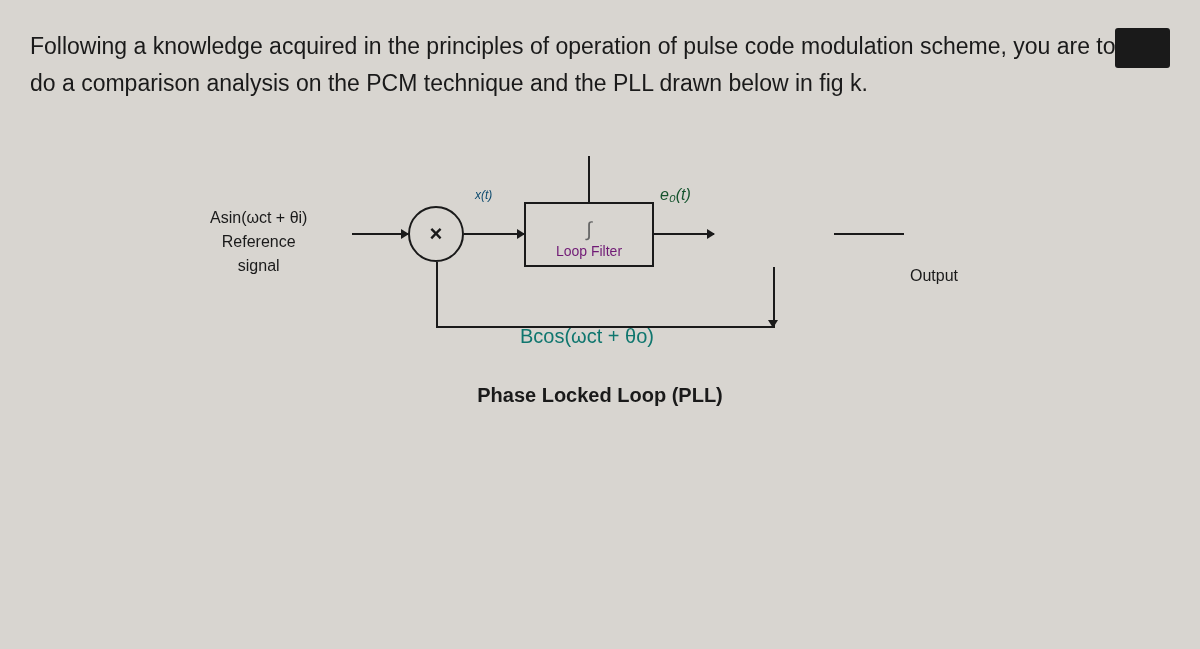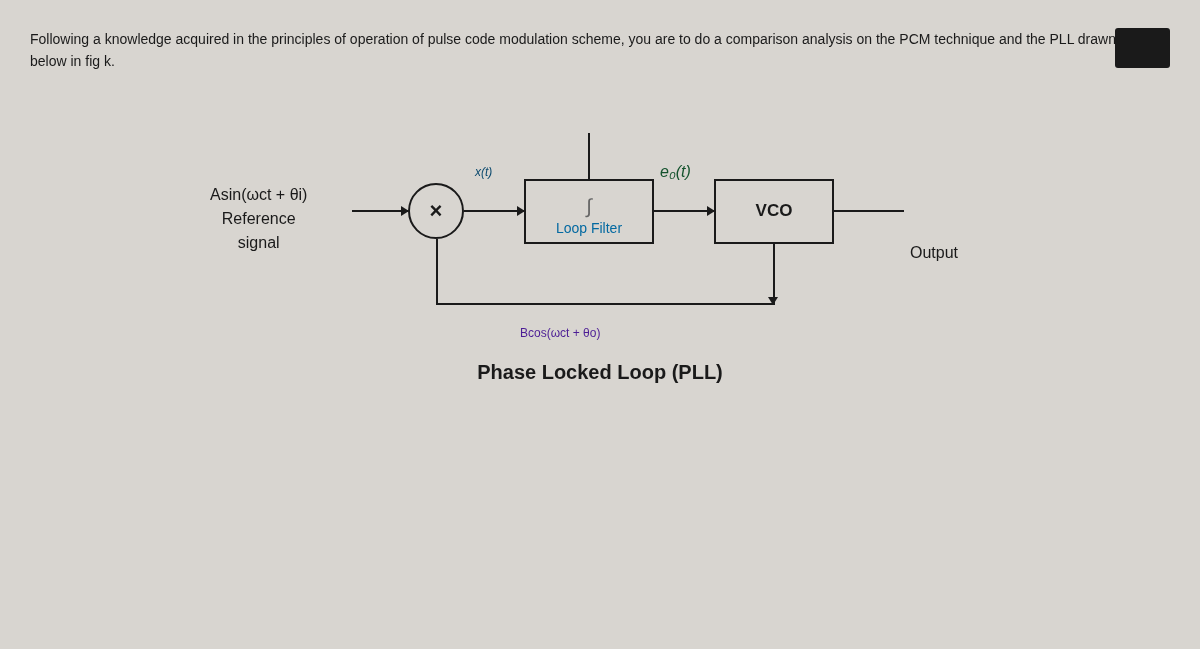--- a/index.html
+++ b/index.html
@@ -15,25 +15,25 @@
 
     .page {
       width: 1200px;
       height: 649px;
       background-color: #d8d5d0;
       padding: 28px 30px 20px 30px;
       position: relative;
     }
 
     .paragraph-text {
-      font-size: 14px;
+      font-size: 23px;
       line-height: 1.6;
       color: #1a1a1a;
       font-family: Arial, sans-serif;
-      margin-bottom: 30px;
+      margin-bottom: 24px;
       max-width: 1100px;
     }
 
     
     .stamp {
       position: absolute;
       top: 28px;
       right: 30px;
       width: 55px;
       height: 40px;
@@ -123,21 +123,21 @@
       background: transparent;
       display: flex;
       flex-direction: column;
       align-items: center;
       justify-content: flex-end;
       padding-bottom: 6px;
     }
 
     .loop-filter-label {
       font-size: 14px;
-      color: #0369a1;
+      color: #701a75;
     }
 
     
     .arrow-h2 {
       position: absolute;
       left: 444px;
       top: 107px;
       width: 60px;
       height: 2px;
       background-color: #1a1a1a;
@@ -220,23 +220,23 @@
       top: 136px;
       width: 2px;
       height: 66px;
       background-color: #1a1a1a;
     }
 
     
     .bcos-label {
       position: absolute;
       left: 310px;
-      top: 223px;
-      font-size: 12px;
-      color: #4c1d95;
+      top: 199px;
+      font-size: 20px;
+      color: #0f766e;
     }
 
     
     .xt-label {
       position: absolute;
       left: 265px;
       top: 62px;
       font-size: 12px;
       color: #0c4a6e;
       font-style: italic;
@@ -338,23 +338,20 @@
       <div class="loop-filter">
 
         <div style="font-size:20px; color:#666; margin-bottom:2px;">∫</div>
         <div class="loop-filter-label">Loop Filter</div>
       </div>
 
       <div class="e0t-label">e₀(t)</div>
 
       <div class="arrow-h2"></div>
 
-      <div class="vco-box">
-        <span class="vco-label">VCO</span>
-      </div>
 
       <div class="arrow-output"></div>
 
       <div class="output-label">Output</div>
 
       <div class="vline-down"></div>
 
       <div class="arrow-down-head"></div>
 
       <div class="hline-bottom"></div>

